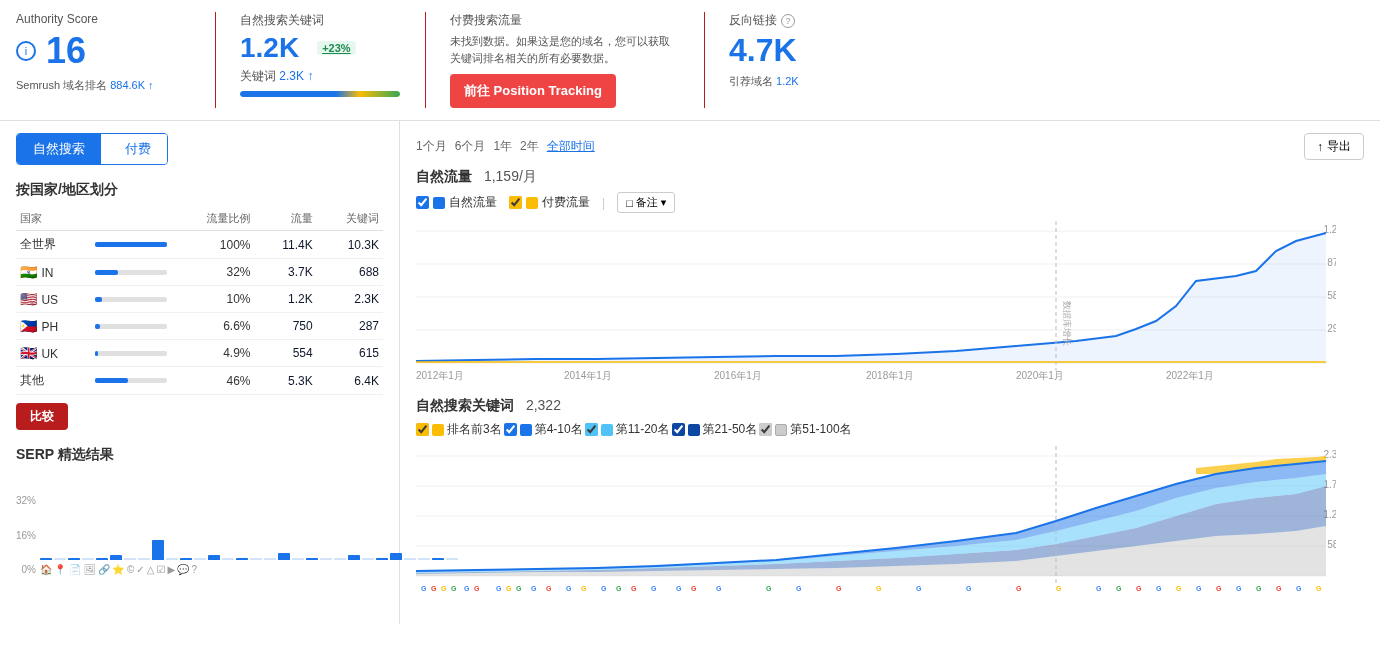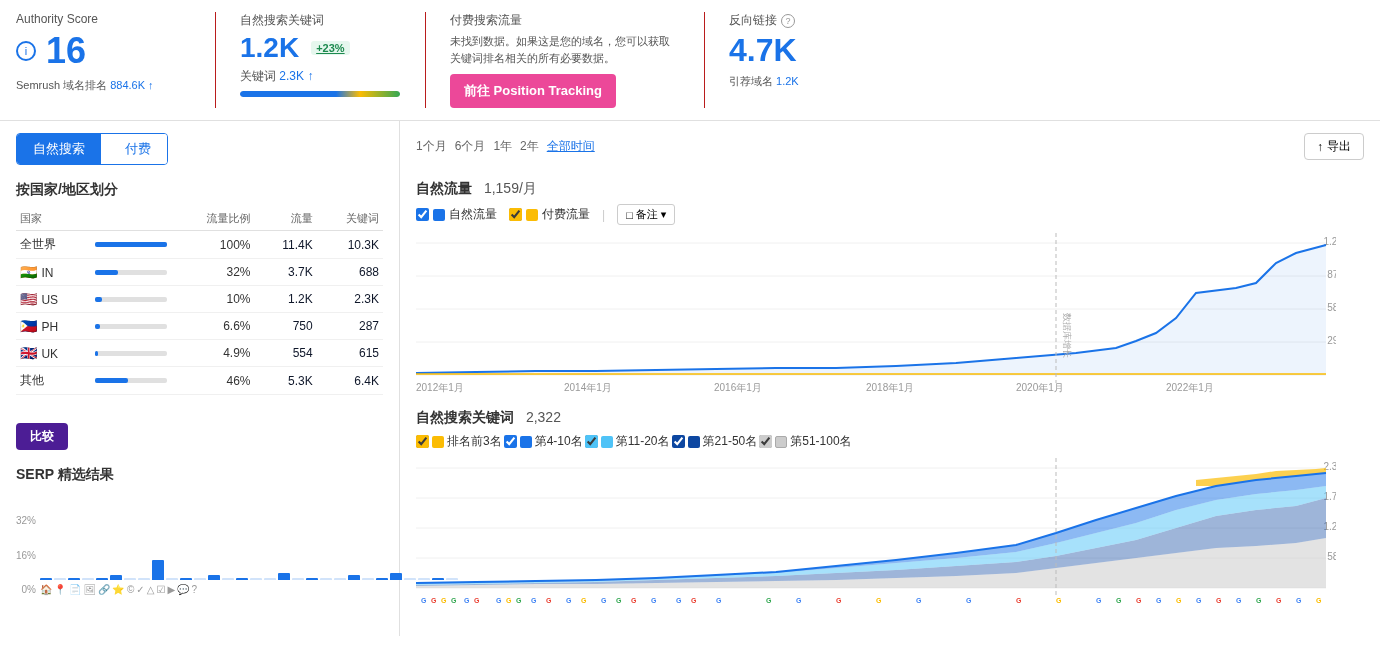--- a/index.html
+++ b/index.html
@@ -6,31 +6,31 @@
     body { font-family: -apple-system, BlinkMacSystemFont, 'Segoe UI', sans-serif; background: #fff; font-size: 13px; color: #333; width: 1380px; overflow-x: hidden; }
 
     
     .top-bar { display: flex; border-bottom: 1px solid #e0e0e0; padding: 12px 16px; gap: 0; }
     .metric-block { padding: 0 24px; border-right: 1px solid #b91c1c; min-width: 160px; }
     .metric-block:first-child { padding-left: 0; min-width: 200px; }
     .metric-block:last-child { border-right: none; }
     .metric-label { font-size: 12px; color: #555; margin-bottom: 4px; display: flex; align-items: center; gap: 4px; }
     .metric-value { font-size: 28px; font-weight: 700; color: #1a73e8; line-height: 1.1; }
     .metric-value.large { font-size: 32px; }
-    .badge-green { background: #e6f7ee; color: #1d8a4f; font-size: 11px; font-weight: 600; padding: 1px 5px; border-radius: 3px; margin-left: 12px; text-decoration: underline; }
+    .badge-green { background: #e6f7ee; color: #1d8a4f; font-size: 11px; font-weight: 600; padding: 1px 5px; border-radius: 3px; margin-left: 18px; text-decoration: underline; }
     .authority-num { font-size: 36px; font-weight: 700; color: #1a73e8; }
     .authority-icon { display: inline-block; width: 20px; height: 20px; border-radius: 50%; border: 2px solid #1a73e8; text-align: center; line-height: 16px; font-size: 11px; color: #1a73e8; margin-right: 4px; }
     .semrush-rank { font-size: 11px; color: #555; margin-top: 6px; }
     .semrush-rank a { color: #1a73e8; text-decoration: none; }
     .keyword-row { font-size: 12px; color: #555; margin-top: 4px; }
     .keyword-row a { color: #1a73e8; text-decoration: none; }
     .traffic-bar { height: 6px; background: #e0e0e0; border-radius: 3px; margin-top: 6px; width: 160px; position: relative; overflow: hidden; }
     .traffic-bar-fill { height: 100%; border-radius: 3px; background: linear-gradient(to right, #1a73e8 60%, #fbbc04 75%, #34a853 100%); }
     .paid-no-data { font-size: 11px; color: #555; line-height: 1.5; max-width: 230px; margin-top: 4px; }
-    .position-btn { background: #ec4899; color: #fff; border: none; border-radius: 4px; padding: 8px 14px; font-size: 13px; font-weight: 600; cursor: pointer; margin-top: 8px; white-space: nowrap; }
+    .position-btn { background: #ef4444; color: #fff; border: none; border-radius: 4px; padding: 8px 14px; font-size: 13px; font-weight: 600; cursor: pointer; margin-top: 8px; white-space: nowrap; }
     .backlink-sub { font-size: 11px; color: #555; margin-top: 6px; }
     .backlink-sub a { color: #1a73e8; text-decoration: none; }
     .info-icon { display: inline-block; width: 14px; height: 14px; border-radius: 50%; border: 1.5px solid #999; text-align: center; line-height: 12px; font-size: 9px; color: #999; }
 
     
     .main-content { display: flex; }
     .left-panel { width: 400px; min-width: 400px; border-right: 1px solid #e0e0e0; padding: 12px 16px; }
     .right-panel { flex: 1; padding: 12px 16px; }
 
     
@@ -45,30 +45,30 @@
     .country-table { width: 100%; border-collapse: collapse; }
     .country-table th { font-size: 11px; color: #666; font-weight: 500; text-align: left; padding: 4px 4px; border-bottom: 1px solid #e0e0e0; }
     .country-table th.right { text-align: right; }
     .country-table td { padding: 5px 4px; font-size: 12px; border-bottom: 1px solid #f0f0f0; vertical-align: middle; }
     .country-table td.right { text-align: right; color: #0f172a; }
     .country-table td.right.dark { color: #333; }
     .bar-cell { width: 80px; }
     .mini-bar { height: 5px; border-radius: 2px; background: #e0e0e0; }
     .mini-bar-fill { height: 100%; border-radius: 2px; background: #1a73e8; }
     .flag { font-size: 14px; margin-right: 4px; }
-    .compare-btn { background: #4c1d95; color: #fff; border: none; border-radius: 4px; padding: 5px 14px; font-size: 12px; font-weight: 600; cursor: pointer; margin-top: 28px; }
+    .compare-btn { background: #b91c1c; color: #fff; border: none; border-radius: 4px; padding: 5px 14px; font-size: 12px; font-weight: 600; cursor: pointer; margin-top: 8px; }
 
     
     .serp-section { margin-top: 16px; }
     .serp-bar-chart { height: 80px; display: flex; align-items: flex-end; gap: 2px; margin-top: 8px; position: relative; }
     .serp-bar { width: 12px; background: #1a73e8; border-radius: 1px 1px 0 0; }
     .serp-y-labels { display: flex; flex-direction: column; justify-content: space-between; height: 80px; font-size: 10px; color: #999; text-align: right; padding-right: 4px; }
 
     
-    .time-selector { display: flex; align-items: center; gap: 8px; margin-bottom: 20px; justify-content: flex-end; }
+    .time-selector { display: flex; align-items: center; gap: 8px; margin-bottom: 8px; justify-content: flex-end; }
     .time-btn { font-size: 12px; color: #666; cursor: pointer; text-decoration: none; background: none; border: none; }
     .time-btn.active { color: #1a73e8; text-decoration: underline; }
     .export-btn { margin-left: auto; background: #fff; border: 1px solid #ccc; border-radius: 4px; padding: 4px 12px; font-size: 12px; cursor: pointer; display: flex; align-items: center; gap: 4px; }
 
     
     .chart-title { font-size: 14px; font-weight: 600; margin-bottom: 6px; color: #333; }
     .chart-legend { display: flex; align-items: center; gap: 12px; margin-bottom: 8px; font-size: 12px; }
     .legend-item { display: flex; align-items: center; gap: 4px; }
     .legend-dot { width: 12px; height: 12px; border-radius: 2px; }
     .legend-dot.blue { background: #1a73e8; }

